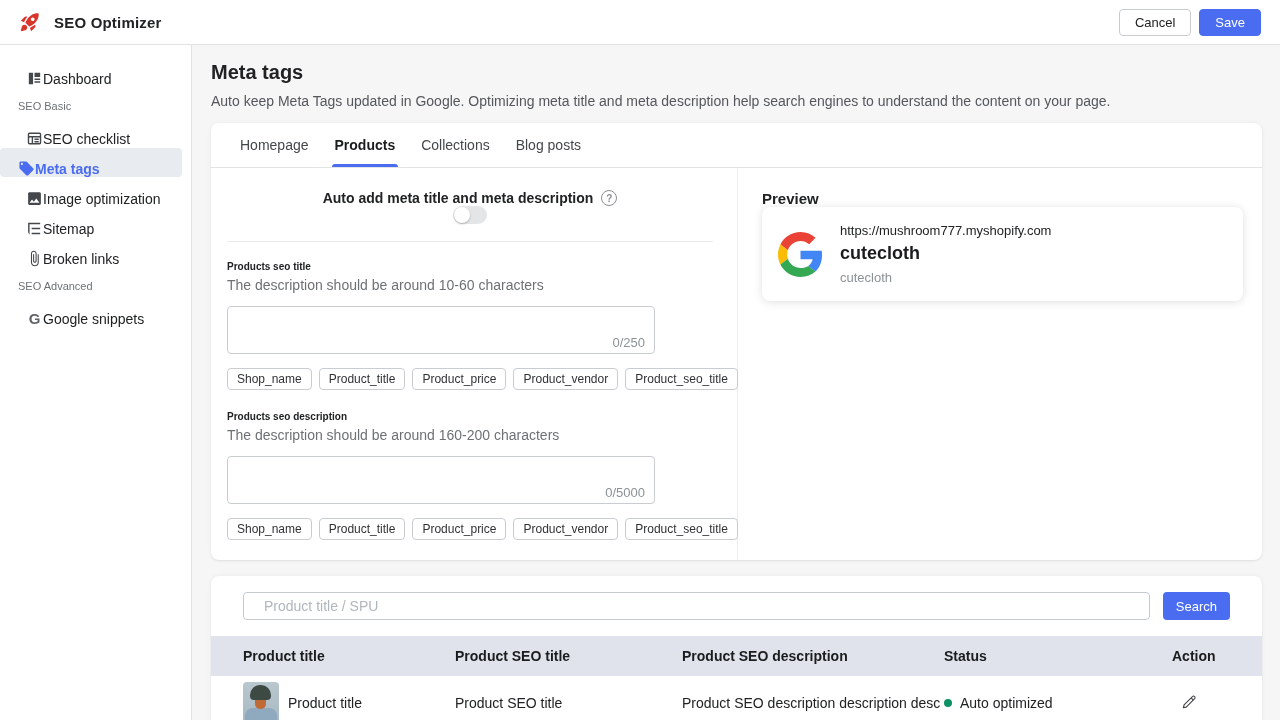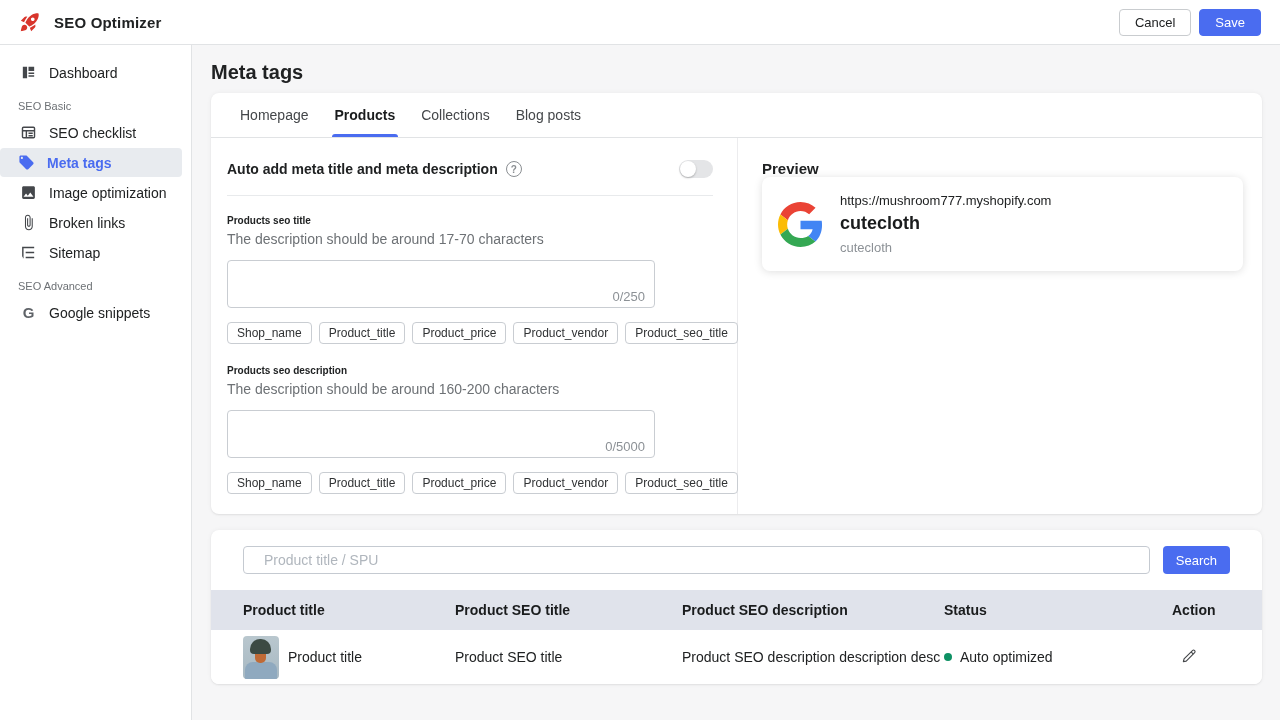--- a/index.html
+++ b/index.html
@@ -17,21 +17,21 @@
     cursor:pointer; }
   .btn-secondary { background:#fff; border:1px solid #c9cccf; color:#202223; }
   .btn-primary { background:#4a6cf0; border:1px solid #4a6cf0; color:#fff; }
 
   
   .shell { display:flex; height:675px; }
   .sidebar { width:192px; background:#fff; border-right:1px solid #e1e3e5; padding-top:13px; flex-shrink:0; }
   .main { flex:1; padding:16px 18px 0 19px; overflow:hidden; }
 
   
-  .side-item { display:flex; align-items:center; gap:12px; height:29px; padding:0 10px 0 20px;
+  .side-item { display:flex; align-items:flex-end; gap:0; height:29px; padding:0 10px 0 26px;
     font-size:14px; color:#202223; cursor:pointer; margin:0 0 1px 0; }
   .side-item svg { width:17px; height:17px; flex-shrink:0; color:#44474b; }
   .side-item.active { background:#e8ebef; border-radius:4px; margin:0 9px 1px 0; padding-left:18px;
     color:#4a6cf0; font-weight:600; }
   .side-item.active svg { color:#4a6cf0; }
   .side-section { font-size:11px; color:#6d7175; padding:0 18px; margin:13px 0 6px; }
   .side-item .g-letter { font-size:15px; font-weight:700; color:#5f6368; width:17px; text-align:center; }
 
   
   .page-title { font-size:20px; font-weight:700; margin-bottom:9px; }
@@ -45,21 +45,21 @@
   .tab { display:flex; align-items:center; padding:0 13px; font-size:14px; color:#44474a;
     position:relative; cursor:pointer; }
   .tab.active { color:#1a1c1d; font-weight:700; }
   .tab.active::after { content:""; position:absolute; left:10px; right:10px; bottom:0;
     height:3px; background:#4a6cf0; border-radius:3px 3px 0 0; }
 
   
   .split { display:flex; }
   .form-col { width:527px; flex-shrink:0; padding:22px 0 20px 16px; border-right:1px solid #ececee; }
   .form-inner { width:486px; }
-  .toggle-row { display:flex; align-items:center; justify-content:space-between; }
+  .toggle-row { display:flex; align-items:center; justify-content:space-between;flex-direction:column; }
   .toggle-label { font-size:14px; font-weight:700; display:flex; align-items:center; gap:8px; }
   .help-icon { width:16px; height:16px; border:1.4px solid #8a8e92; border-radius:50%;
     color:#8a8e92; font-size:10px; font-weight:700; display:inline-flex; align-items:center;
     justify-content:center; cursor:pointer; }
   .toggle { width:34px; height:18px; background:#e4e5e7; border-radius:10px; position:relative; cursor:pointer; }
   .toggle .knob { position:absolute; top:1px; left:1px; width:16px; height:16px; border-radius:50%;
     background:#fff; box-shadow:0 1px 2px rgba(0,0,0,.25); }
   .form-divider { border:none; border-top:1px solid #e8eaec; margin:17px 0 19px; width:486px; }
 
   .field-label { font-size:10px; font-weight:600; margin-bottom:5px; }
@@ -147,40 +147,41 @@
         </svg>
       <span>Meta tags</span>
     </div>
     <div class="side-item">
       <svg viewBox="0 0 24 24" fill="currentColor">
           <path d="M21 19V5c0-1.1-.9-2-2-2H5c-1.1 0-2 .9-2 2v14c0 1.1.9 2 2 2h14c1.1 0 2-.9 2-2zM8.5 13.5l2.5 3.01L14.5 12l4.5 6H5l3.5-4.5z"></path>
         </svg>
       <span>Image optimization</span>
     </div>
     <div class="side-item">
-      <svg viewBox="0 0 24 24" fill="currentColor">
-          <path d="M16.5 6v11.5c0 2.21-1.79 4-4 4s-4-1.79-4-4V5c0-1.38 1.12-2.5 2.5-2.5s2.5 1.12 2.5 2.5v10.5c0 .55-.45 1-1 1s-1-.45-1-1V6H10v9.5c0 1.38 1.12 2.5 2.5 2.5s2.5-1.12 2.5-2.5V5c0-2.21-1.79-4-4-4S7 2.79 7 5v12.5c0 3.04 2.46 5.5 5.5 5.5s5.5-2.46 5.5-5.5V6h-1.5z"></path>
-        </svg>
-      <span>Broken links</span>
-    </div>
-    <div class="side-item">
       <svg viewBox="0 0 24 24" fill="none" stroke="currentColor" stroke-width="2">
           <path d="M4 4v14M4 5h16M8 12h12M8 19h12M4 12h1M4 19h1"></path>
         </svg>
       <span>Sitemap</span>
     </div>
+    <div class="side-item">
+      <svg viewBox="0 0 24 24" fill="currentColor">
+          <path d="M16.5 6v11.5c0 2.21-1.79 4-4 4s-4-1.79-4-4V5c0-1.38 1.12-2.5 2.5-2.5s2.5 1.12 2.5 2.5v10.5c0 .55-.45 1-1 1s-1-.45-1-1V6H10v9.5c0 1.38 1.12 2.5 2.5 2.5s2.5-1.12 2.5-2.5V5c0-2.21-1.79-4-4-4S7 2.79 7 5v12.5c0 3.04 2.46 5.5 5.5 5.5s5.5-2.46 5.5-5.5V6h-1.5z"></path>
+        </svg>
+      <span>Broken links</span>
+    </div>
     <div class="side-section">SEO Advanced</div>
     <div class="side-item">
       <span class="g-letter">G</span>
       <span>Google snippets</span>
     </div>
   </nav>
 
   <main class="main">
     <h1 class="page-title">Meta tags</h1>
+    <p class="page-subtitle">Auto keep Meta Tags updated in Google. Optimizing meta title and meta description help search engines to understand the content on your page.</p>
 
     <section class="card">
       <div class="tabs">
         <div class="tab">Homepage</div>
         <div class="tab active">Products</div>
         <div class="tab">Collections</div>
         <div class="tab">Blog posts</div>
       </div>
 
       <div class="split">
@@ -193,21 +194,21 @@
                 <span class="help-icon">?</span>
               </span>
               <div class="toggle">
                   <div class="knob"></div>
                 </div>
             </div>
             <hr class="form-divider">
 
             <div>
               <div class="field-label">Products seo title</div>
-              <div class="field-hint">The description should be around 17-70 characters</div>
+              <div class="field-hint">The description should be around 10-60 characters</div>
               <div class="textarea-wrap">
                 <textarea style=""></textarea>
                 <span class="char-counter">0/250</span>
               </div>
               <div class="chip-row">
                 <button class="chip">Shop_name</button>
                 <button class="chip">Product_title</button>
                 <button class="chip">Product_price</button>
                 <button class="chip">Product_vendor</button>
                 <button class="chip">Product_seo_title</button>

